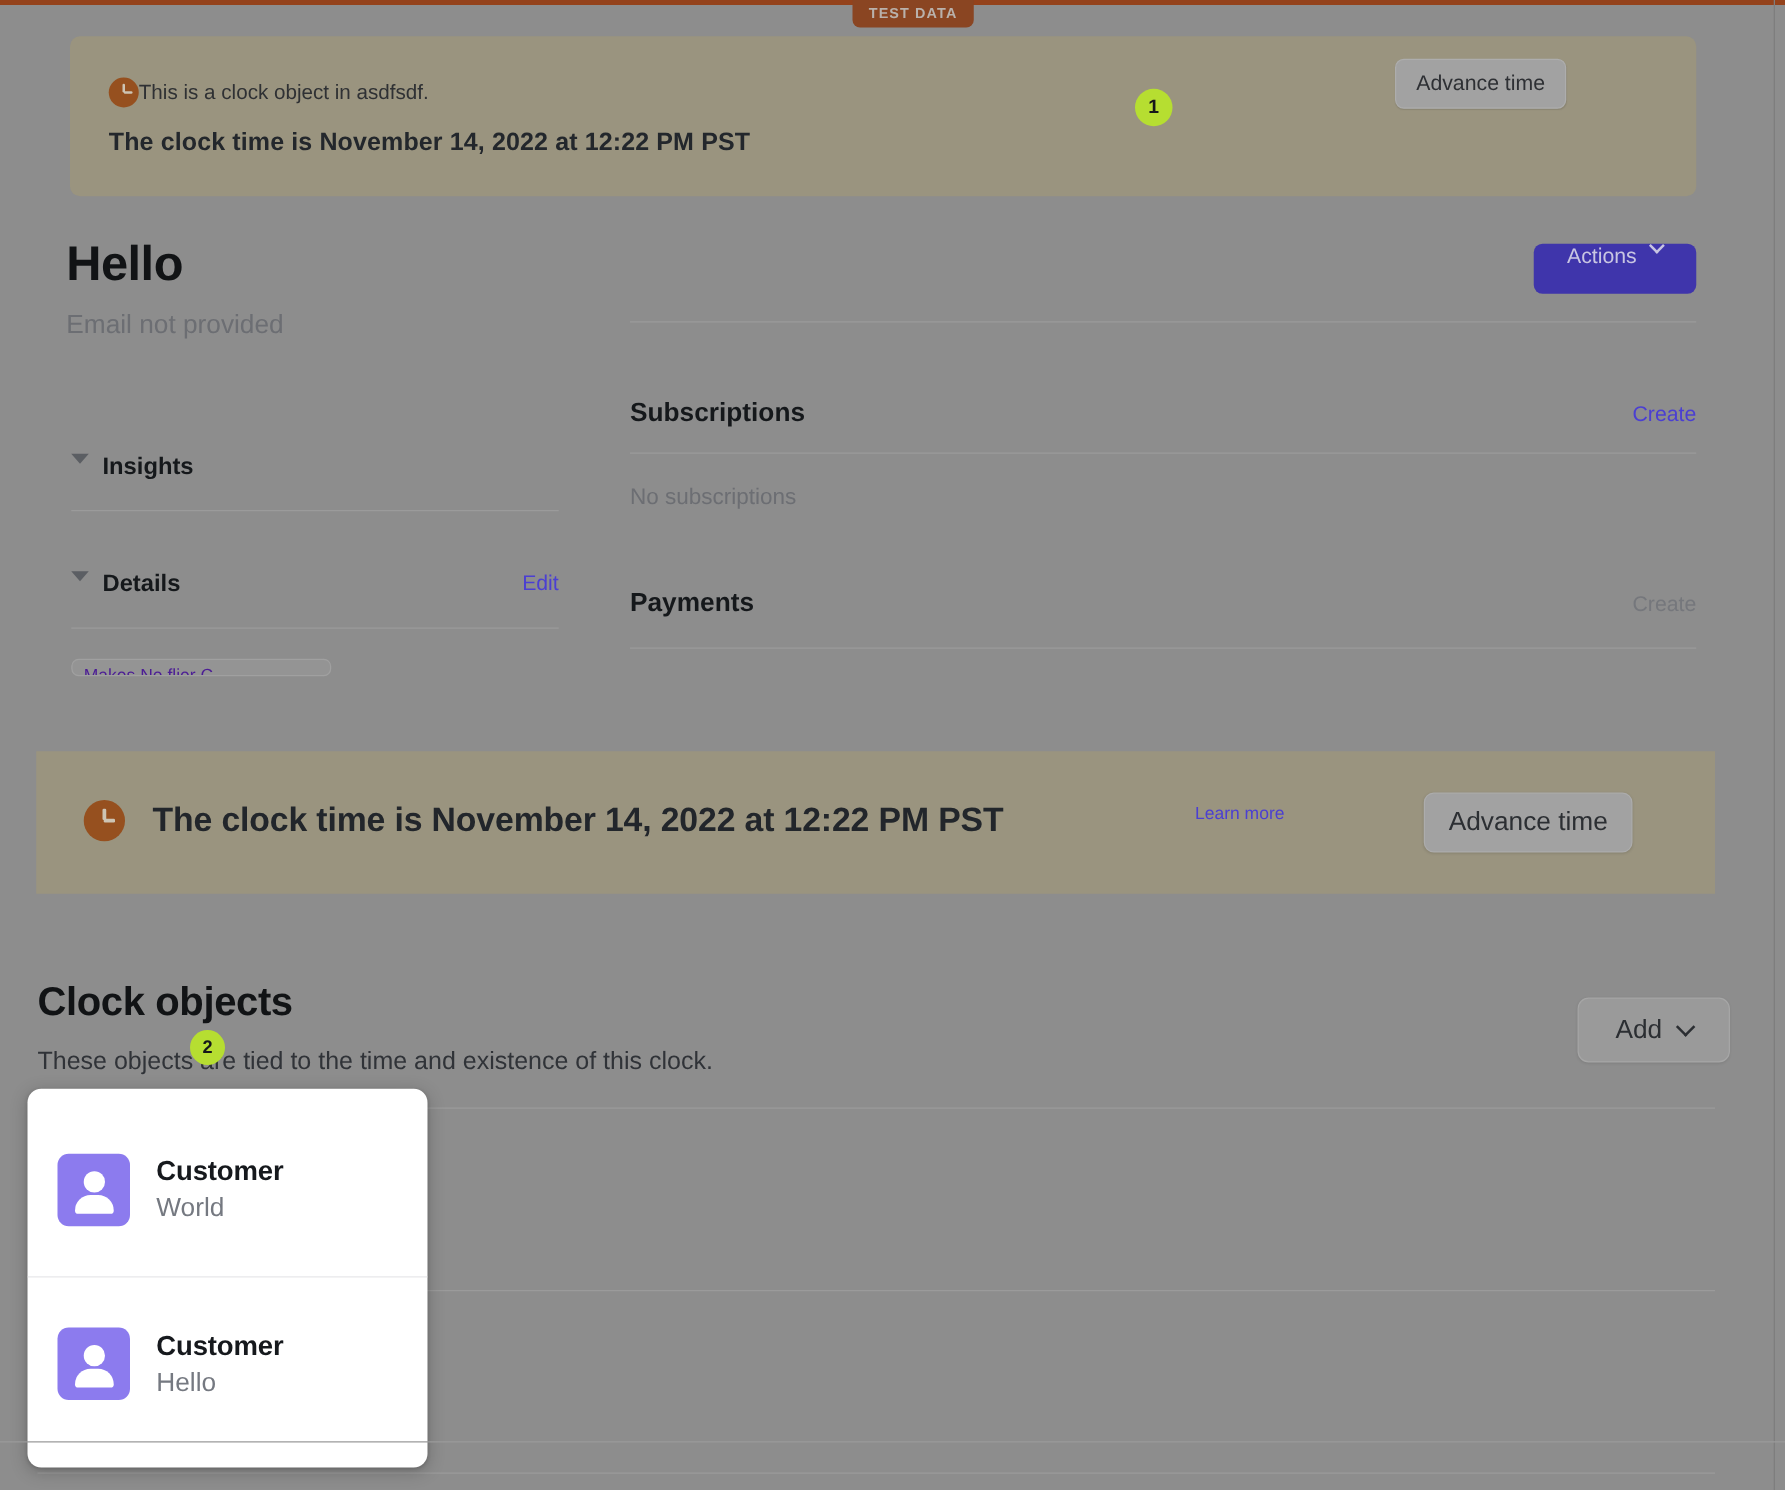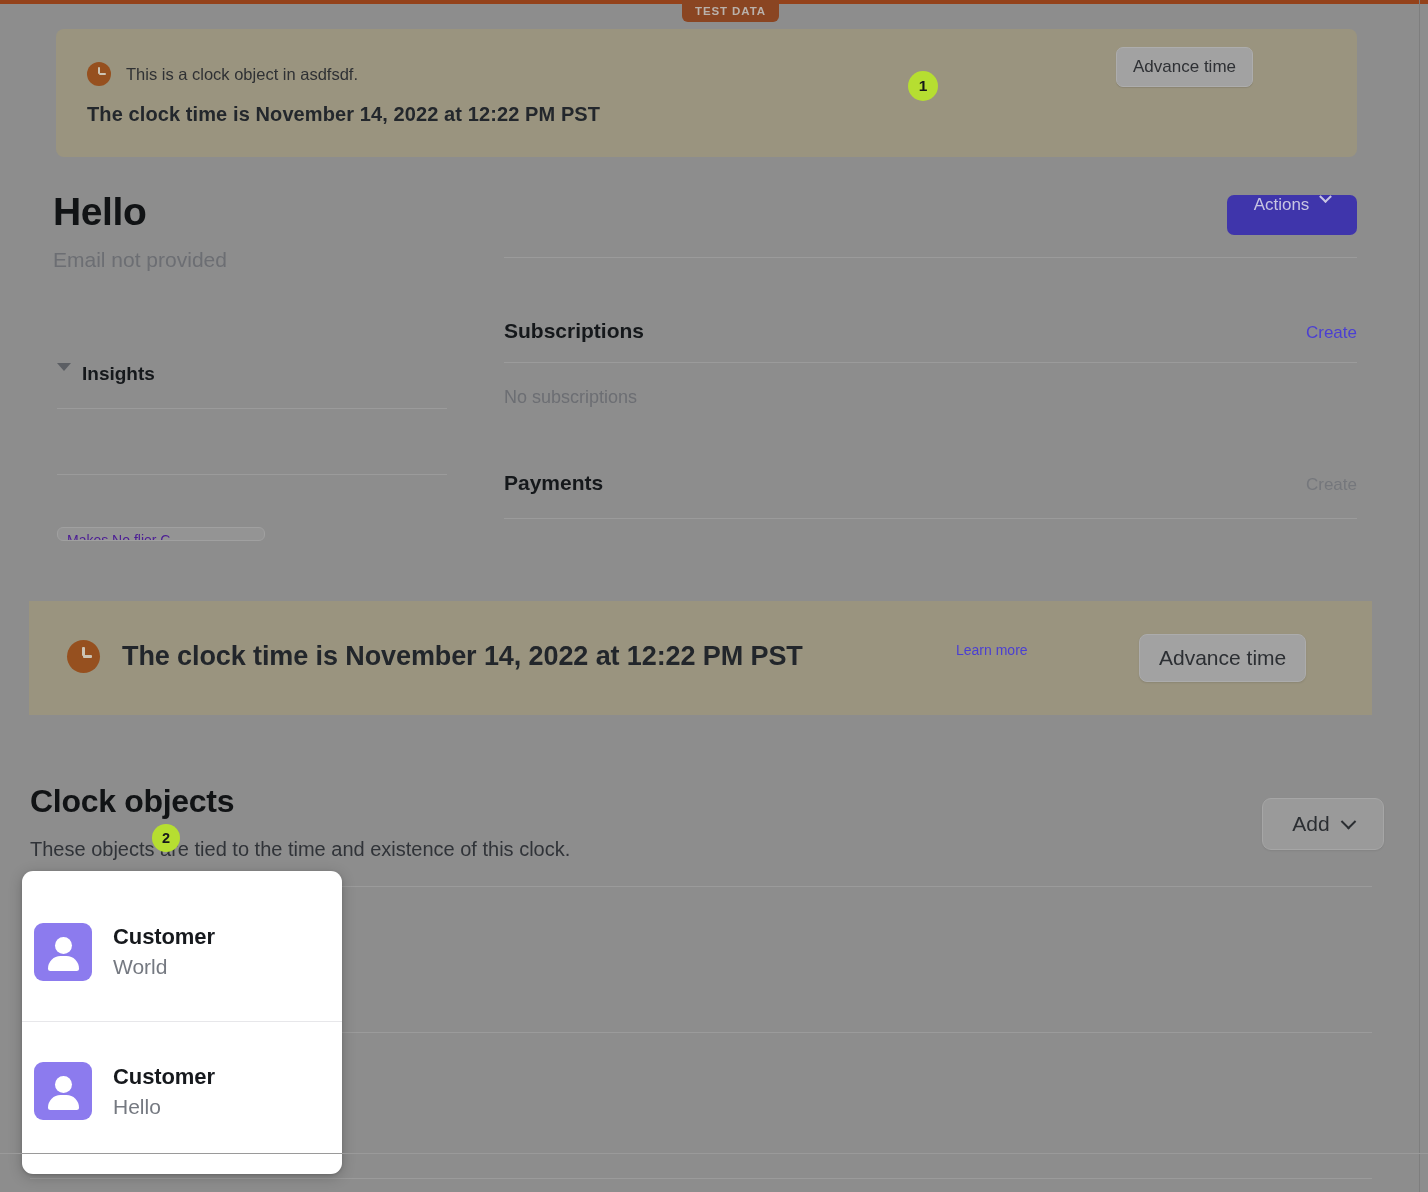--- a/index.html
+++ b/index.html
@@ -69,21 +69,21 @@
   
   .clock-icon.sm { width: 24px; height: 24px; }
   .clock-icon.sm::before { width: 7px; height: 2.4px; left: 12px; top: 10.8px; }
   .clock-icon.sm::after  { width: 2.4px; height: 7px; left: 10.8px; top: 5px; }
   .clock-icon.lg { width: 33px; height: 33px; }
   .clock-icon.lg::before { width: 9px; height: 3px; left: 16px; top: 15px; }
   .clock-icon.lg::after  { width: 3px; height: 9px; left: 15px; top: 7px; }
 
   .banner-line1 {
     position: absolute; left: 31px; top: 33px;
-    display: flex; align-items: center; gap: 15px; justify-content: flex-end;
+    display: flex; align-items: center;  justify-content: flex-end;
   }
   .banner-line1-text {
     font-size: 16.5px; color: #2f3134;
   }
   .banner-line2 {
     position: absolute; left: 31px; top: 74px;
     font-size: 20px; font-weight: bold; color: #23272c;
     letter-spacing: .1px;
   }
 
@@ -283,21 +283,21 @@
     position: absolute; left: 22px; top: 871px;
     width: 320px; height: 303px;
     background: #ffffff;
     border-radius: 11px;
     box-shadow: 0 3px 14px rgba(0,0,0,.22), 0 1px 3px rgba(0,0,0,.14);
     overflow: hidden;
   }
   .dropdown-row {
     height: 139px;
     display: flex; align-items: center;
-    padding-left: 12px; gap: 21px;
+    padding-left: 24px; gap: 21px;
   }
   .dropdown-row + .dropdown-row { border-top: 1px solid #e7e7ea; }
   .dropdown-row:first-child { margin-top: 11px; }
   .avatar-tile {
     width: 58px; height: 58px; flex: none;
     border-radius: 9px;
     background: #8c7bee;
     position: relative;
   }
   .avatar-tile::before {  
@@ -347,20 +347,25 @@
 
   <div class="left-section" style="top:363px">
     <div class="left-section-head">
       <span class="caret-down"></span>
       <span class="left-section-title">Insights</span>
     </div>
     <div class="left-section-rule"></div>
   </div>
 
   <div class="left-section" style="top:457px">
+    <div class="left-section-head">
+      <span class="caret-down"></span>
+      <span class="left-section-title">Details</span>
+      <span class="left-section-edit">Edit</span>
+    </div>
     <div class="left-section-rule"></div>
   </div>
 
   <div class="details-clipped-pill">Makes No flier C</div>
 
   <div class="tabs-rule"></div>
 
   <div class="actions-btn">
     <span>Actions</span>
     <span class="chev"></span>

